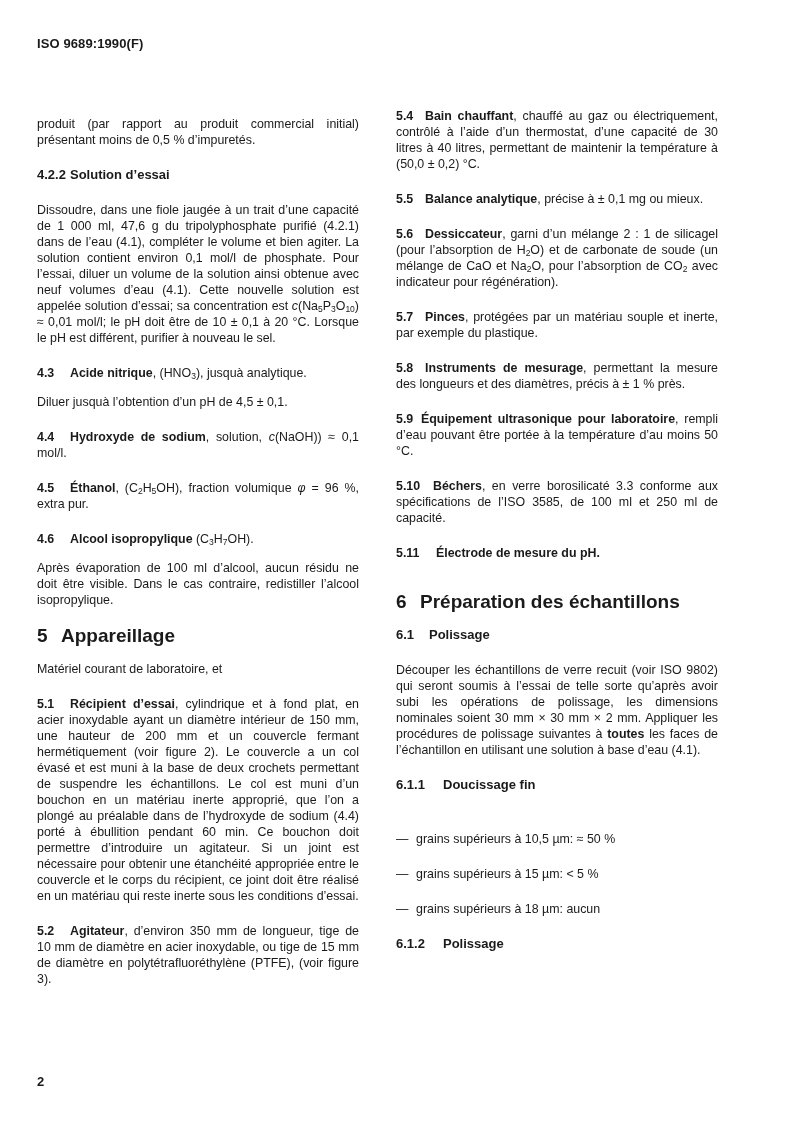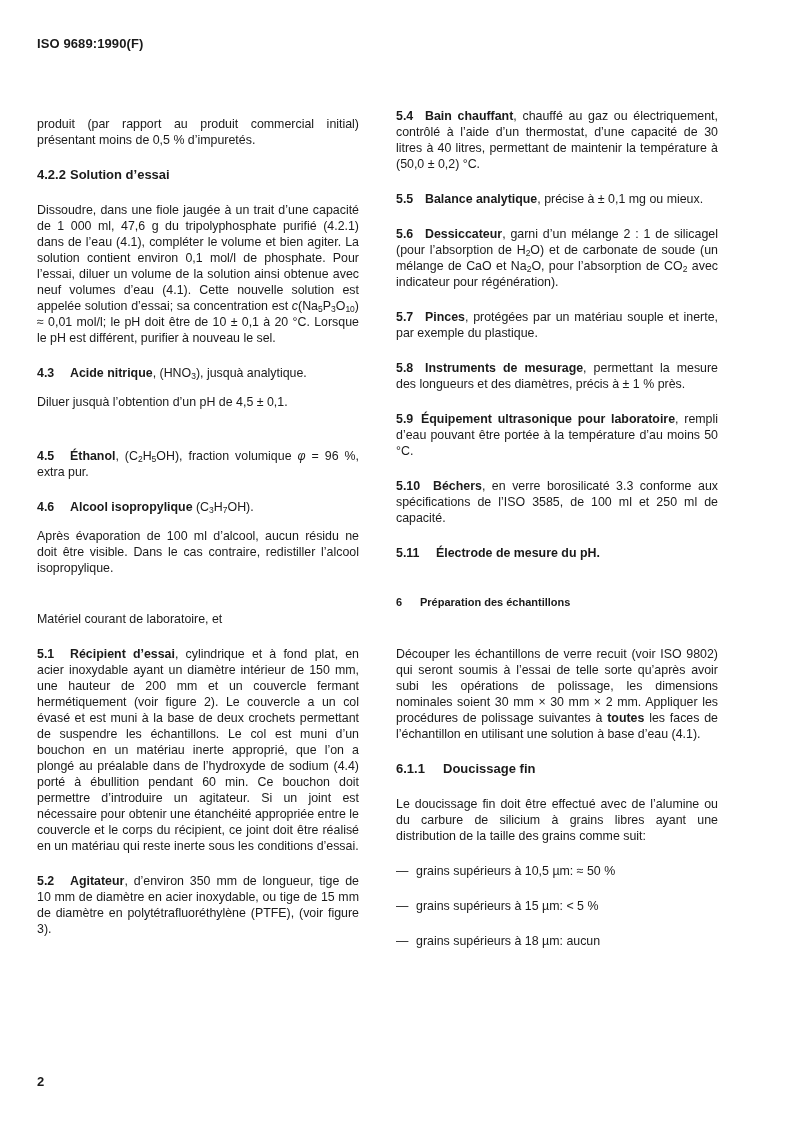--- a/index.html
+++ b/index.html
@@ -9,21 +9,21 @@
   .col { position:absolute; width:322px; font-size:12.4px; line-height:16px;margin-top:8px; }
   .col.left { left:37px; top:108px; }
   .col.right { left:396px; top:100px; }
   .p { margin:0; text-align:justify; }
   .sp-s { height:13px; }
   .sp-m { height:16px; }
   .sp-l { height:19px; }
   .h3 { font-weight:bold; font-size:13px; margin:0; }
   .h3 .num { display:inline-block; min-width:33px; }
   .h3 .num.wide { min-width:47px; }
-  .h2 { font-weight:bold; font-size:11px; margin:0; line-height:18px; }
+  .h2 { font-weight:bold; font-size:19px; margin:0; line-height:18px; }
   .h2 .num { display:inline-block; min-width:24px; }
   .b { font-weight:bold; }
   .n { font-weight:bold; display:inline-block; }
   sub { font-size:8.5px; line-height:0; vertical-align:-2px; }
   .dash-item { display:flex; }
   .dash-item .d { width:20px; flex:none; }
   .pageno { position:absolute; left:37px; top:1074px; font-weight:bold; font-size:13px; }
   i { font-style:italic; }
 </style>
 </head>
@@ -40,30 +40,32 @@
   </p>
   <div class="sp-l"></div>
   <p class="p"><span>Dissoudre, dans une fiole jaugée à un trait d’une capacité de 1 000 ml, 47,6 g du tripolyphosphate purifié (4.2.1) dans de l’eau (4.1), compléter le volume et bien agiter. La solution contient environ 0,1 mol/l de phosphate. Pour l’essai, diluer un volume de la solution ainsi obtenue avec neuf volumes d’eau (4.1). Cette nouvelle solution est appelée solution d’essai; sa concentration est </span><i>c</i><span>(Na</span><sub>5</sub><span>P</span><sub>3</sub><span>O</span><sub>10</sub><span>) ≈</span><span> 0,01 mol/l; le pH doit être de 10 ± 0,1 à 20 °C. Lorsque le pH est différent, purifier à nouveau le sel.</span></p>
   <div class="sp-l"></div>
 
   <p class="p"><span class="n" style="min-width:33px">4.3</span><span class="b">Acide nitrique</span><span>, (HNO</span><sub>3</sub><span>), jusquà analytique.</span></p>
   <div class="sp-s"></div>
   <p class="p">Diluer jusquà l’obtention d’un pH de 4,5 ± 0,1.</p>
   <div class="sp-l"></div>
 
+  <p class="p"><span class="n" style="min-width:33px">4.4</span><span class="b">Hydroxyde de sodium</span><span>, solution, </span><i>c</i><span>(NaOH)) ≈ 0,1 mol/l.</span></p>
   <div class="sp-l"></div>
 
   <p class="p"><span class="n" style="min-width:33px">4.5</span><span class="b">Éthanol</span><span>, (C</span><sub>2</sub><span>H</span><sub>5</sub><span>OH), fraction volumique </span><i>φ</i><span> = 96 %, extra pur.</span></p>
   <div class="sp-l"></div>
 
   <p class="p"><span class="n" style="min-width:33px">4.6</span><span class="b">Alcool isopropylique</span><span> (C</span><sub>3</sub><span>H</span><sub>7</sub><span>OH).</span></p>
   <div class="sp-s"></div>
   <p class="p">Après évaporation de 100 ml d’alcool, aucun résidu ne doit être visible. Dans le cas contraire, redistiller l’alcool isopropylique.</p>
   <div class="sp-l"></div>
 
+  <p class="h2"><span class="num">5</span><span>Appareillage</span></p>
   <div class="sp-m"></div>
   <p class="p">Matériel courant de laboratoire, et</p>
   <div class="sp-l"></div>
 
   <p class="p"><span class="n" style="min-width:33px">5.1</span><span class="b">Récipient d’essai</span><span>, cylindrique et à fond plat, en acier inoxydable ayant un diamètre intérieur de 150 mm, une hauteur de 200 mm et un couvercle fermant hermétiquement (voir figure 2). Le couvercle a un col évasé et est muni à la base de deux crochets permettant de suspendre les échantillons. Le col est muni d’un bouchon en un matériau inerte approprié, que l’on a plongé au préalable dans de l’hydroxyde de sodium (4.4) porté à ébullition pendant 60 min. Ce bouchon doit permettre d’introduire un agitateur. Si un joint est nécessaire pour obtenir une étanchéité appropriée entre le couvercle et le corps du récipient, ce joint doit être réalisé en un matériau qui reste inerte sous les conditions d’essai.</span></p>
   <div class="sp-l"></div>
 
   <p class="p"><span class="n" style="min-width:33px">5.2</span><span class="b">Agitateur</span><span>, d’environ 350 mm de longueur, tige de 10 mm de diamètre en acier inoxydable, ou tige de 15 mm de diamètre en polytétrafluoréthylène (PTFE), (voir figure 3).</span></p>
   <div class="sp-l"></div>
 
@@ -91,40 +93,41 @@
   <p class="p"><span class="n" style="min-width:37px">5.10</span><span class="b">Béchers</span><span>, en verre borosilicaté 3.3 conforme aux spécifications de l’ISO 3585, de 100 ml et 250 ml de capacité.</span></p>
   <div class="sp-l"></div>
 
   <p class="p"><span class="n" style="min-width:40px">5.11</span><span class="b">Électrode de mesure du pH.</span></p>
   <div class="sp-l"></div>
   <div class="sp-s"></div>
 
   <p class="h2"><span class="num">6</span><span>Préparation des échantillons</span></p>
   <div class="sp-m"></div>
 
+  <p class="h3"><span class="num">6.1</span><span>Polissage</span></p>
   <div class="sp-l"></div>
   <p class="p"><span>Découper les échantillons de verre recuit (voir ISO 9802) qui seront soumis à l’essai de telle sorte qu’après avoir subi les opérations de polissage, les dimensions nominales soient 30 mm × 30 mm × 2 mm. Appliquer les procédures de polissage suivantes à </span><span class="b">toutes</span><span> les faces de l’échantillon en utilisant une solution à base d’eau (4.1).</span></p>
   <div class="sp-l"></div>
 
   <p class="h3"><span class="num wide">6.1.1</span><span>Doucissage fin</span></p>
   <div class="sp-l"></div>
-  <p class="p">Le doucissage fin doit être effectué avec de l’alumine ou du carbure de silicium à grains libres ayant une distribution de la taille des grains comme suit:</p>
   <div class="sp-l"></div>
   <div class="dash-item">
       <span class="d">—</span>
       <span>grains supérieurs à 10,5 µm: ≈ 50 %</span>
     </div>
   <div class="sp-l"></div>
   <div class="dash-item">
       <span class="d">—</span>
       <span>grains supérieurs à 15 µm: &lt; 5 %</span>
     </div>
   <div class="sp-l"></div>
   <div class="dash-item">
       <span class="d">—</span>
       <span>grains supérieurs à 18 µm: aucun</span>
     </div>
   <div class="sp-l"></div>
 
+  <p class="h3"><span class="num wide">6.1.2</span><span>Polissage</span></p>
   <div class="sp-l"></div>
 </div>
 
 <div class="pageno">2</div>
 
 </body></html>

